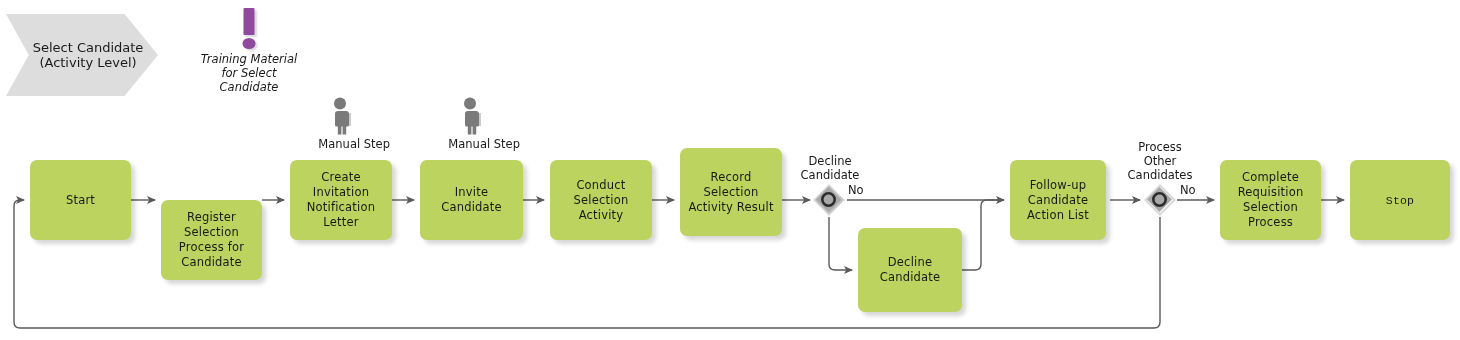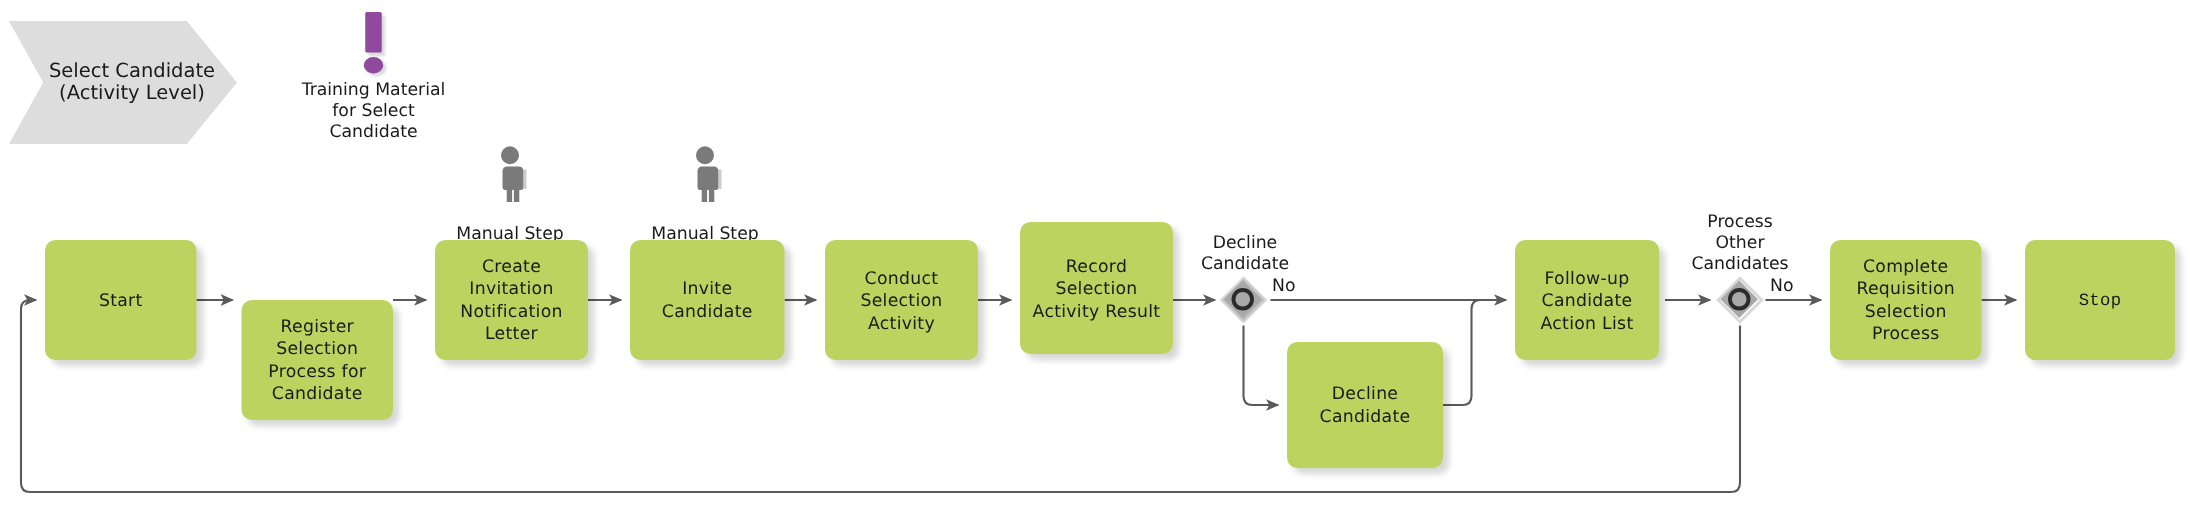--- a/index.html
+++ b/index.html
@@ -62,20 +62,21 @@
     -webkit-clip-path: polygon(0% 0%, 78% 0%, 100% 50%, 78% 100%, 0% 100%, 15% 50%);
     clip-path: polygon(0% 0%, 78% 0%, 100% 50%, 78% 100%, 0% 100%, 15% 50%);
     filter: drop-shadow(3px 3px 3px rgba(0,0,0,0.18));
     padding-left: 12px;
   }
 
   
   .annot {
     position: absolute;
     text-align: center;
+    font-style: italic;
   }
   .annot .bang {
     position: relative;
     width: 100%;
     height: 42px;
   }
   .annot .bang-bar {
     position: absolute;
     left: 50%;
     top: 0;
@@ -114,22 +115,23 @@
     width: 100%;
     height: 40px;
     display: flex;
     align-items: flex-end;
     justify-content: center;
   }
   .manual .manual-label {
     font-size: 11.5px;
     line-height: 14px;
     color: #1a1a1a;
-    margin-top: 12px;
+    margin-top: 1px;
     white-space: nowrap;
+    text-align: right;
   }
 
   
   .gateway {
     position: absolute;
     width: 34px;
     height: 34px;
   }
   .gw-label {
     position: absolute;

